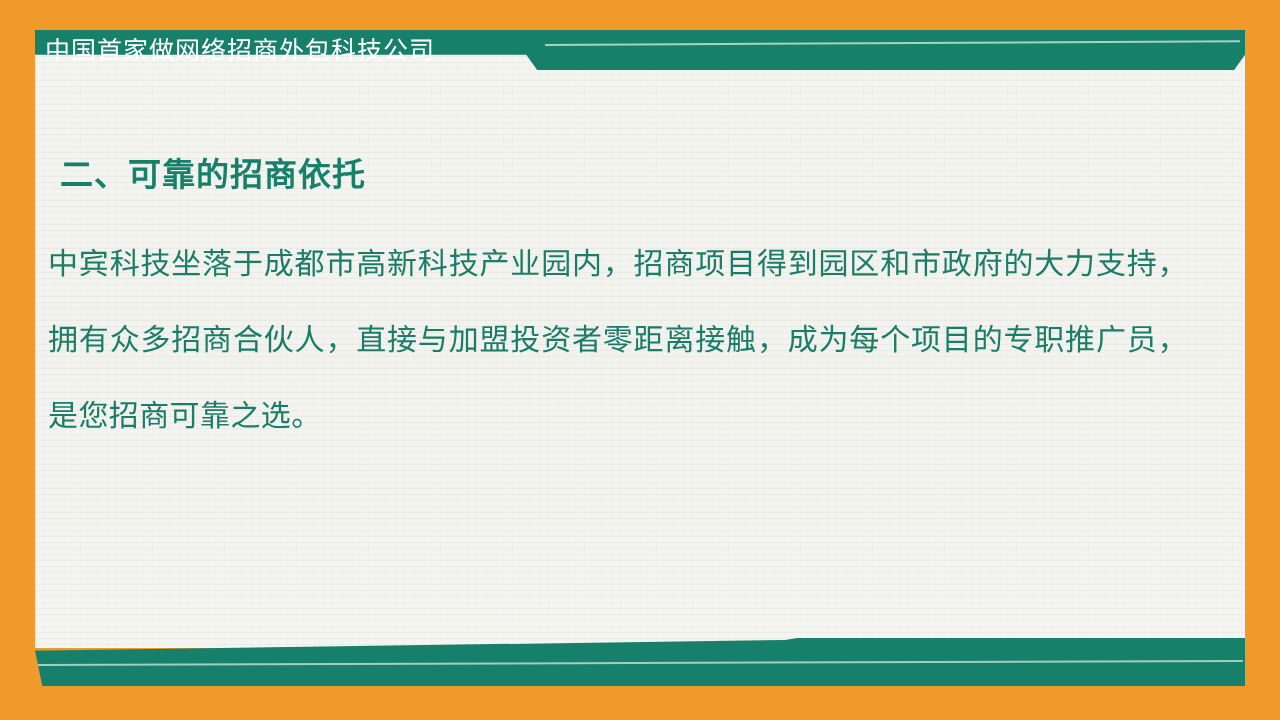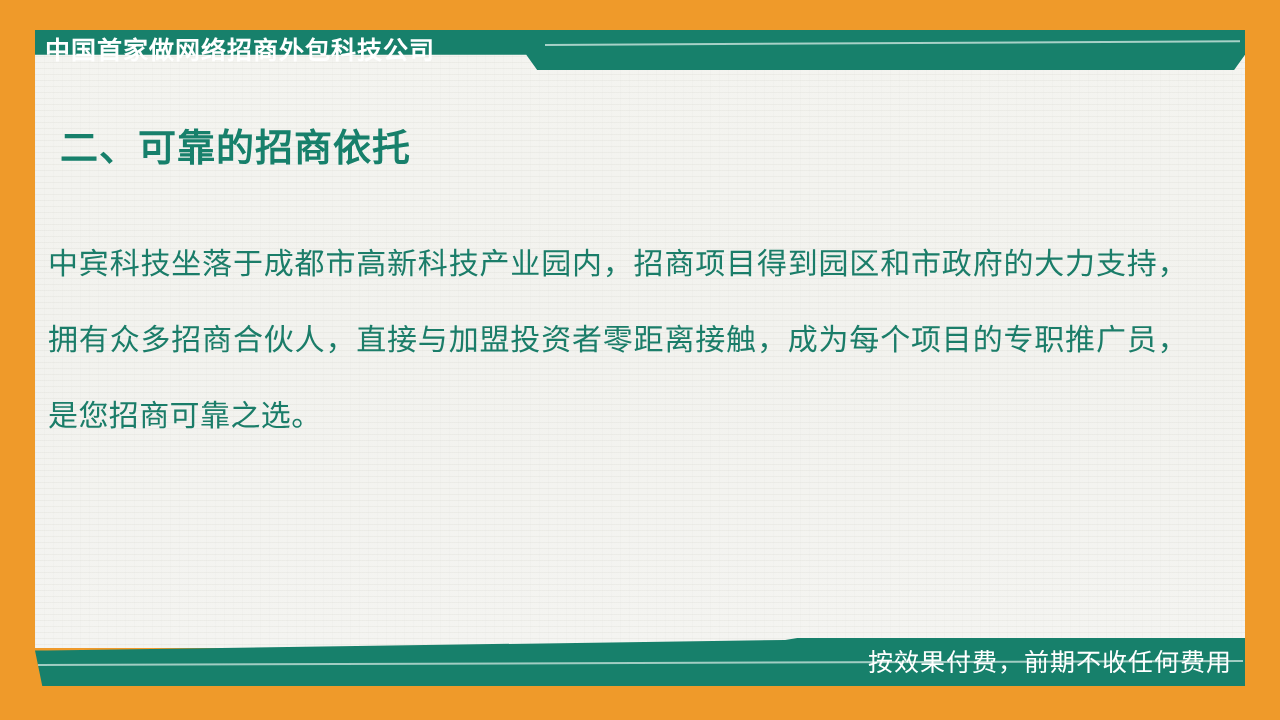--- a/index.html
+++ b/index.html
@@ -74,33 +74,33 @@
     transform-origin: left center;
   }
   .header-title {
     position: absolute;
     left: 45px;
     top: 30px;
     height: 40px;
     line-height: 40px;
     padding-left: 0;
     font-size: 25px;
-    font-weight: bold;
+    font-weight: normal;
     color: #ffffff;
     letter-spacing: 1px;
     white-space: nowrap;
     text-align: right;
   }
 
   
   .section-heading {
     position: absolute;
     left: 60px;
-    top: 117px;
-    font-size: 38px;
+    top: 148px;
+    font-size: 33px;
     font-weight: bold;
     color: #17806b;
     letter-spacing: 1px;
     white-space: nowrap;
   }
 
   
   .body-copy {
     position: absolute;
     left: 48px;
@@ -160,15 +160,14 @@
   <div class="header-banner"></div>
   <div class="header-accent-line"></div>
   <div class="header-title">中国首家做网络招商外包科技公司</div>
 
   <div class="section-heading">二、可靠的招商依托</div>
 
   <div class="body-copy">中宾科技坐落于成都市高新科技产业园内，招商项目得到园区和市政府的大力支持，拥有众多招商合伙人，直接与加盟投资者零距离接触，成为每个项目的专职推广员，是您招商可靠之选。</div>
 
   <div class="footer-banner"></div>
   <div class="footer-accent-line"></div>
-  <div class="footer-text">按效果付费，前期不收任何费用</div>
 
 </div>
 
 </body></html>

